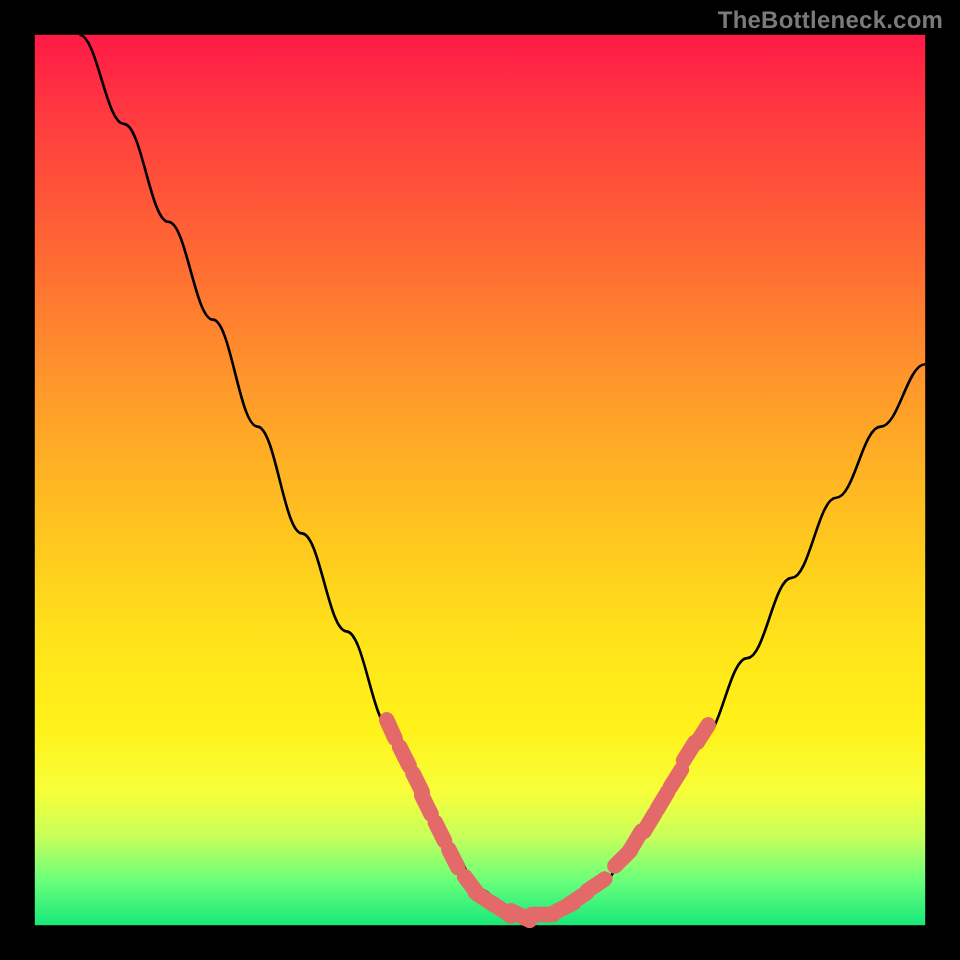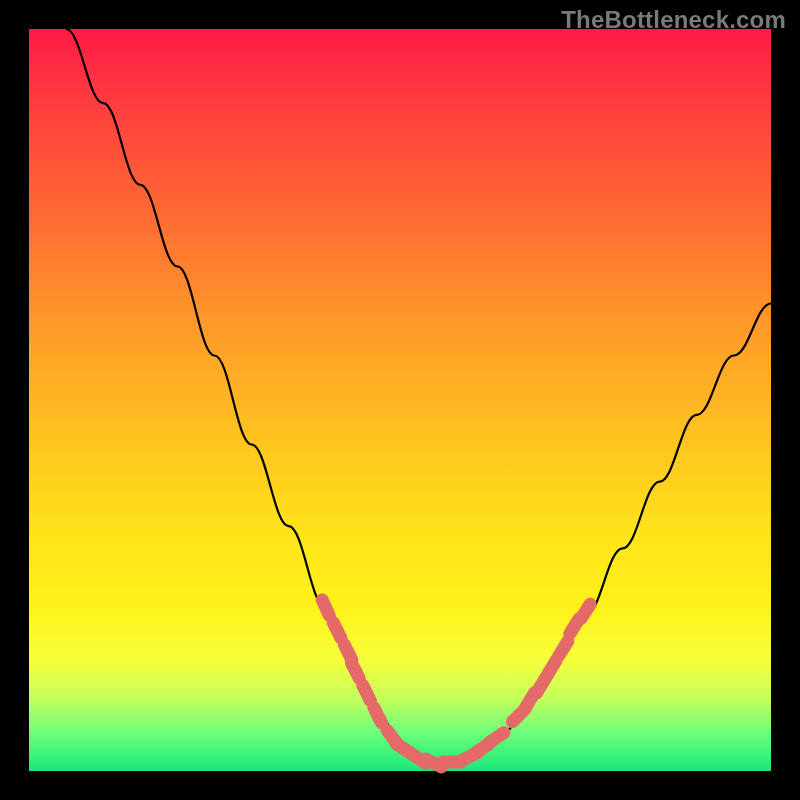--- a/index.html
+++ b/index.html
@@ -29,21 +29,21 @@
       #c8ff5a 90%,
       #6aff7a 95%,
       #17e87a 100%
     );
   }
   .watermark {
     position: absolute;
     top: 6px;
     right: 14px;
     color: #7a7a7a;
-    font-size: 24px;
+    font-size: 20px;
     font-weight: 600;
     letter-spacing: 0.2px;
     user-select: none;
   }
   svg.overlay {
     position: absolute;
     left: 0;
     top: 0;
     width: 742px;
     height: 742px;

